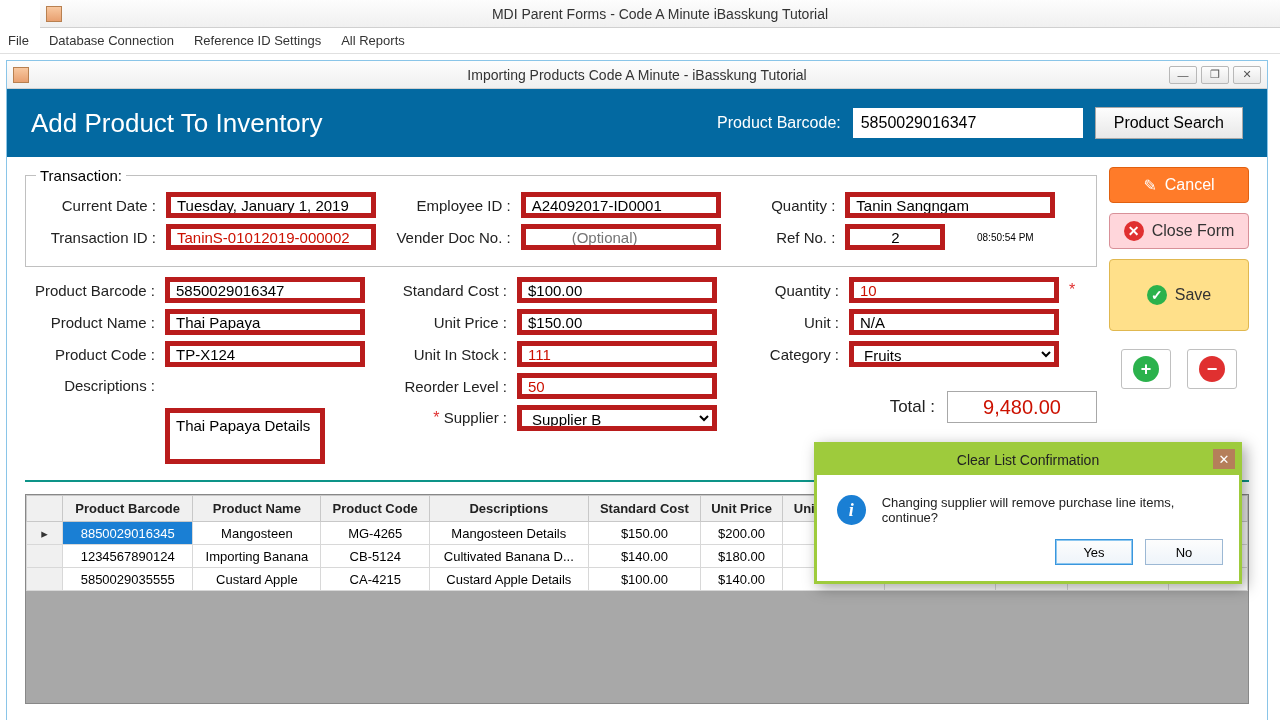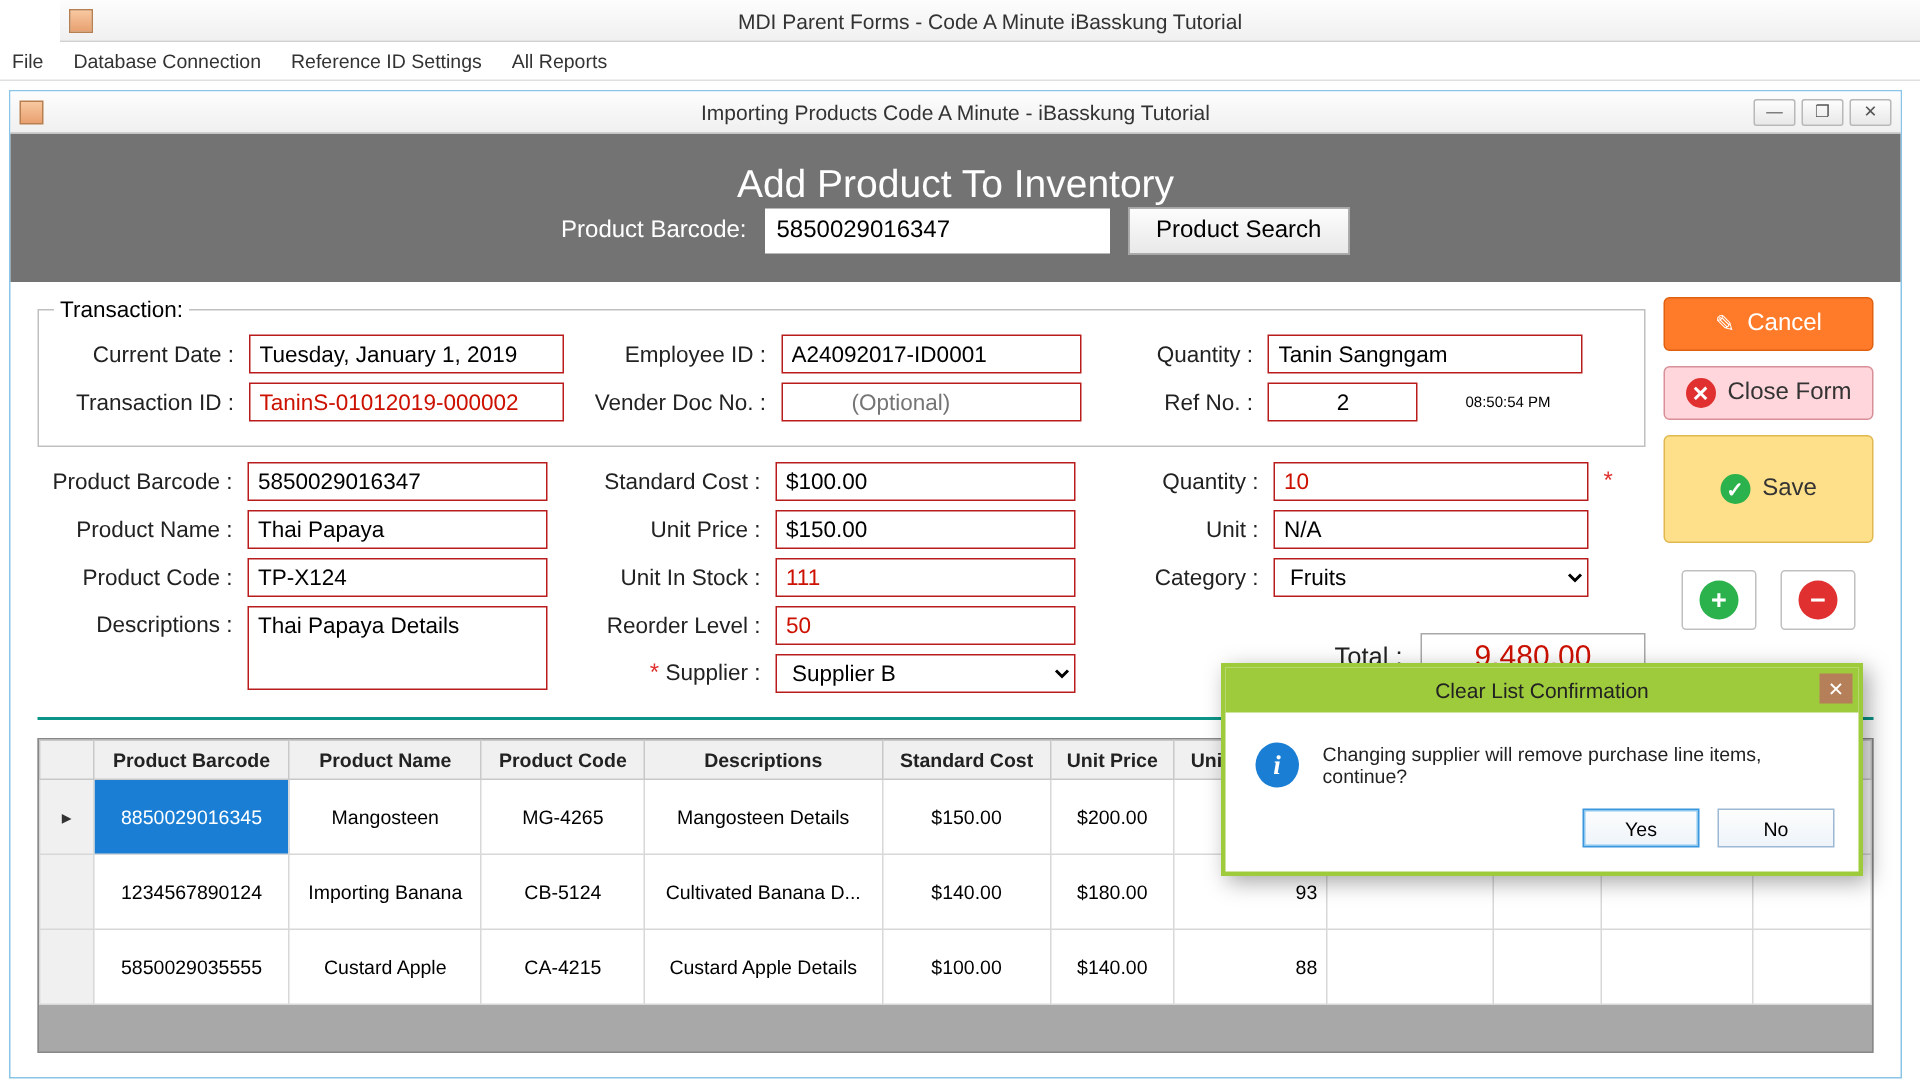--- a/index.html
+++ b/index.html
@@ -13,39 +13,39 @@
 .menubar span { cursor: default; }
 
 .mdi-area { padding: 6px; background: #fff; }
 
 .child-window { border: 1px solid #8ac5e8; background: #fff; width: 1262px; }
 .child-titlebar { height: 28px; background: linear-gradient(#fdfdfd,#f0f0f0); display: flex; align-items: center; padding: 0 6px; position: relative; border-bottom: 1px solid #d0d0d0; }
 .child-titlebar .title { position: absolute; left: 50%; transform: translateX(-50%); font-size: 14px; color: #333; }
 .win-controls { position: absolute; right: 6px; display: flex; gap: 4px; }
 .win-btn { width: 28px; height: 18px; border: 1px solid #b8b8b8; background: linear-gradient(#fdfdfd,#e8e8e8); border-radius: 2px; font-size: 11px; display: flex; align-items: center; justify-content: center; color: #555; cursor: default; }
 
-.teal-header { background: #737373; color: #fff; padding: 18px 24px; display: flex; align-items: center; justify-content: space-between; flex-direction: column; }
+.teal-header { background: #0369a1; color: #fff; padding: 18px 24px; display: flex; align-items: center; justify-content: space-between; }
 .teal-header h1 { font-size: 26px; font-weight: 400; }
 .barcode-area { display: flex; align-items: center; gap: 12px; }
 .barcode-area label { font-size: 16px; }
 .barcode-area input { width: 230px; height: 30px; padding: 0 8px; font-size: 16px; border: none; }
 .search-btn { height: 32px; padding: 0 18px; background: linear-gradient(#fdfdfd,#e8e8e8); border: 1px solid #a8a8a8; font-size: 16px; cursor: default; }
 
 .body-area { padding: 10px 18px 16px 18px; position: relative; }
 
 .form-grid { display: flex; gap: 12px; }
 .col-left { flex: 1; }
 .col-buttons { width: 140px; display: flex; flex-direction: column; gap: 10px; }
 
 fieldset.trans { border: 1px solid #c0c0c0; padding: 8px 10px 10px 10px; margin-bottom: 10px; }
 fieldset.trans legend { font-size: 15px; padding: 0 4px; }
 
 .row { display: flex; align-items: center; margin-bottom: 6px; gap: 10px; }
 .label { text-align: right; font-size: 15px; color: #222; }
-.field { height: 26px; border: 1px solid #b91c1c; background: #fff; padding: 0 6px; font-size: 15px; }
+.field { height: 26px; border: 5px solid #b91c1c; background: #fff; padding: 0 6px; font-size: 15px; }
 .field.red { color: #cc1100; }
 .field.teal { color: #0d9488; }
 .field.ro { background: #fff; }
 
 .three-col { display: flex; gap: 14px; }
 .three-col > div { flex: 1; }
 
 .btn { height: 36px; border-radius: 4px; border: 1px solid; display: flex; align-items: center; justify-content: center; gap: 8px; font-size: 16px; cursor: default; }
 .btn-cancel { background: #ff7b29; border-color: #e06010; color: #fff; }
 .btn-close { background: #ffd6db; border-color: #d89098; color: #333; }
@@ -57,21 +57,21 @@
 .ic-x { background: #e03030; }
 .ic-check { background: #2bb24c; }
 .ic-plus { background: #2bb24c; width: 26px; height: 26px; font-size: 18px; }
 .ic-minus { background: #e03030; width: 26px; height: 26px; font-size: 18px; }
 
 .asterisk { color: #e03030; font-size: 16px; }
 
 .grid-wrap { border: 1px solid #888; background: #a8a8a8; margin-top: 12px; height: 210px; overflow: hidden; }
 table.grid { width: 100%; border-collapse: collapse; background: #fff; font-size: 13px; }
 table.grid th { background: #f0f0f0; border: 1px solid #c8c8c8; padding: 4px 6px; font-weight: 600; color: #222; height: 26px; }
-table.grid td { border: 1px solid #d8d8d8; padding: 17px 6px; text-align: center; background: #fff; height: 23px; }
+table.grid td { border: 1px solid #d8d8d8; padding: 3px 6px; text-align: center; background: #fff; height: 23px; }
 table.grid td.selcell { background: #1a7fd4; color: #fff; }
 table.grid td.rowhdr { background: #f0f0f0; width: 36px; }
 table.grid td.rowhdr.sel::before { content: "▸"; color: #333; }
 
 .total-row { display: flex; align-items: center; justify-content: flex-end; gap: 12px; margin-top: 4px; }
 .total-box { width: 150px; height: 32px; border: 1px solid #a8a8a8; text-align: center; font-size: 20px; color: #cc1100; display: flex; align-items: center; justify-content: center; }
 
 .modal { position: absolute; left: 814px; top: 442px; width: 428px; border: 3px solid #9ecb3c; background: #fff; box-shadow: 4px 4px 14px rgba(0,0,0,.35); }
 .modal-title { background: #9ecb3c; color: #222; height: 30px; display: flex; align-items: center; justify-content: center; font-size: 14px; position: relative; }
 .modal-close { position: absolute; right: 4px; top: 4px; width: 22px; height: 20px; background: #b57f5a; color: #fff; display: flex; align-items: center; justify-content: center; font-size: 13px; cursor: default; }
@@ -171,21 +171,21 @@
               <div class="row">
                   <div class="label" style="width:130px">Product Name :</div>
                   <input class="field" style="width: 200px;" value="Thai Papaya">
                 </div>
               <div class="row">
                   <div class="label" style="width:130px">Product Code :</div>
                   <input class="field" style="width: 200px;" value="TP-X124">
                 </div>
               <div class="row" style="align-items:flex-start">
                   <div class="label" style="width:130px;padding-top:4px">Descriptions :</div>
-                  <textarea class="field" style="width: 200px;">Thai Papaya Details</textarea>
+                  <textarea class="field" style="width: 160px; margin-top: 35px;">Thai Papaya Details</textarea>
                 </div>
             </div>
             <div>
               <div class="row">
                   <div class="label" style="width:120px">Standard Cost :</div>
                   <input class="field" style="width: 200px;" value="$100.00">
                 </div>
               <div class="row">
                   <div class="label" style="width:120px">Unit Price :</div>
                   <input class="field" style="width: 200px;" value="$150.00">

